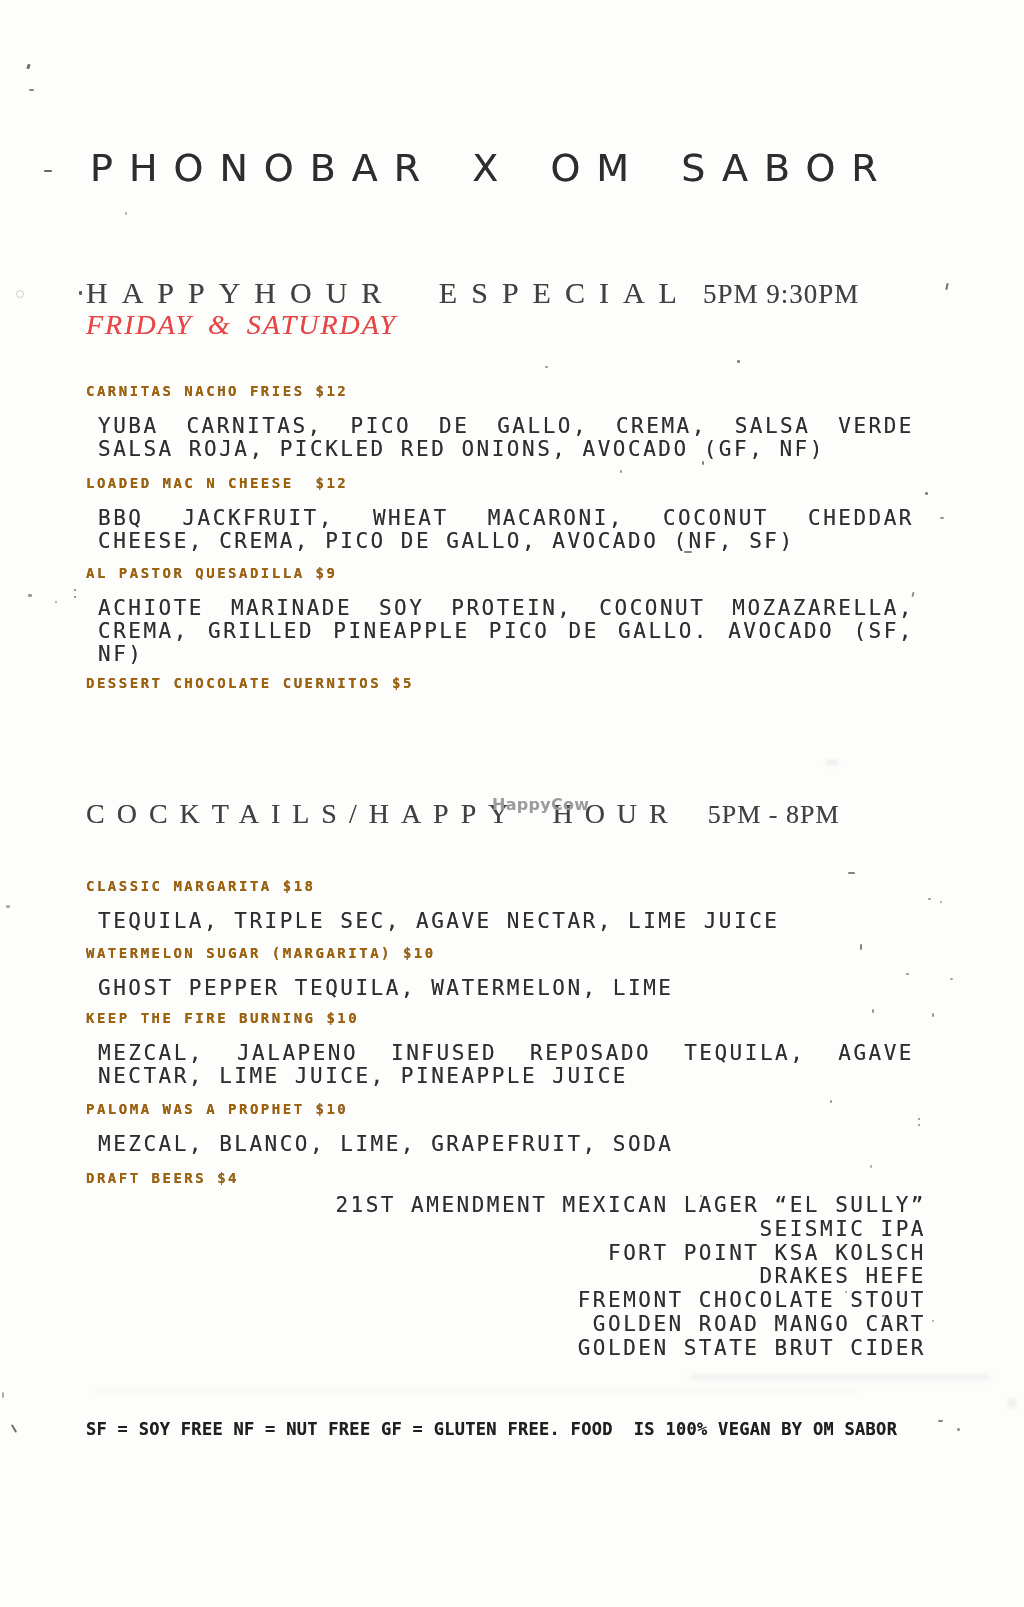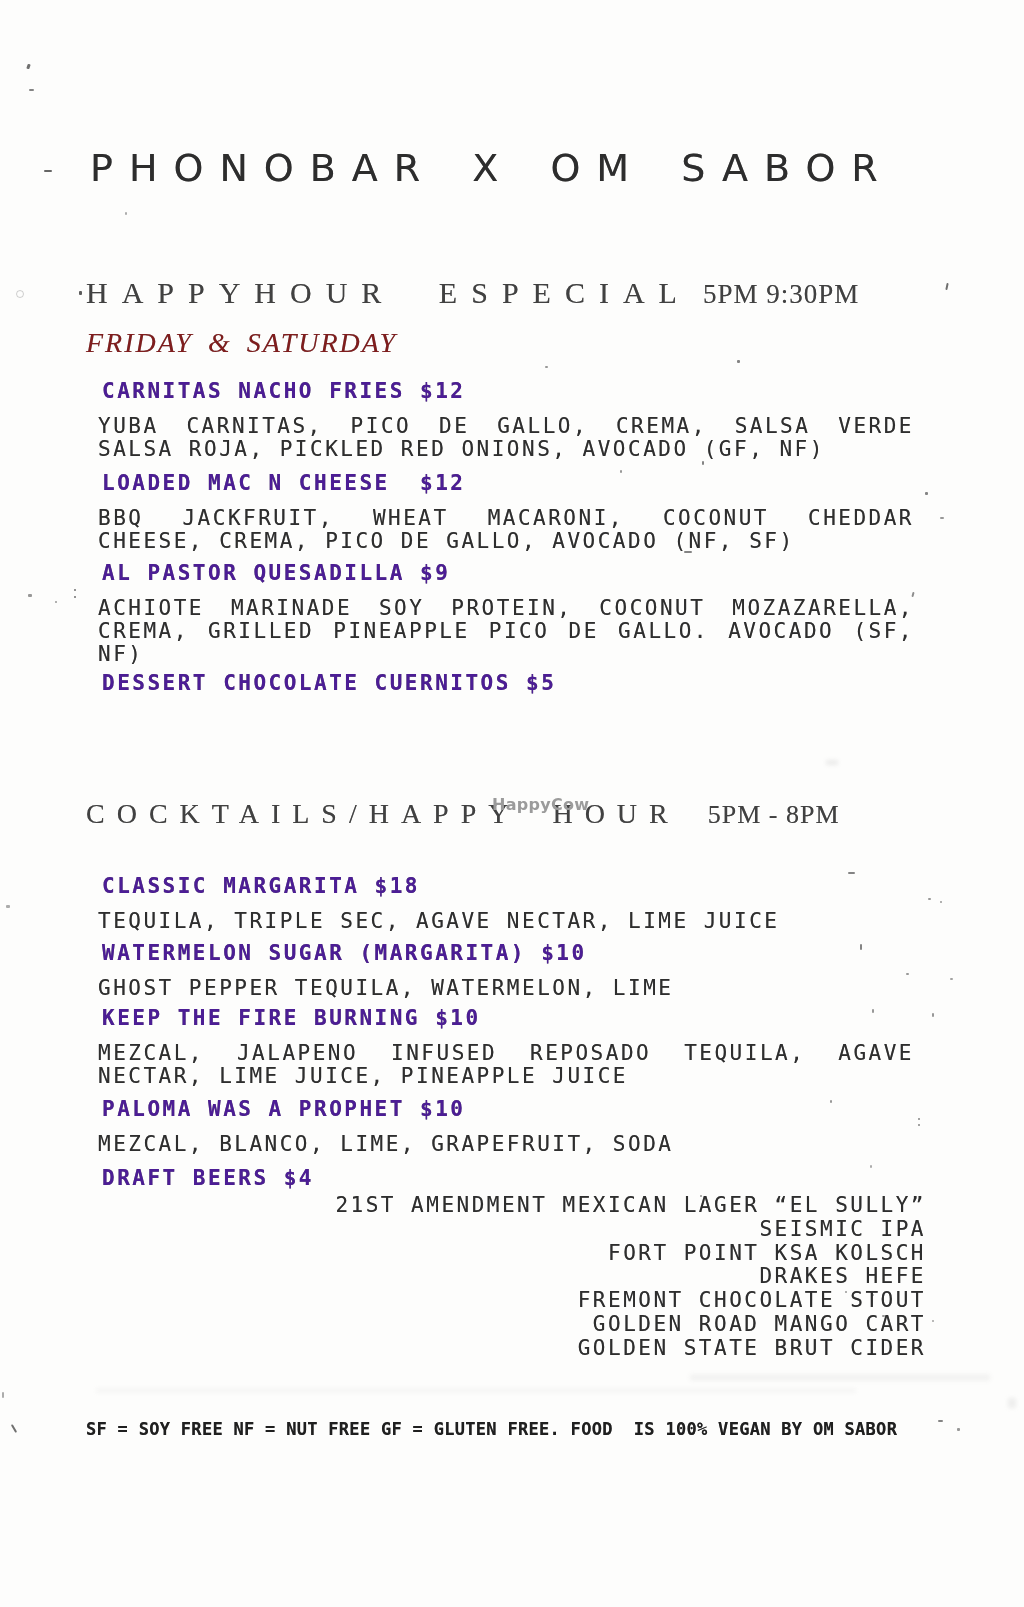--- a/index.html
+++ b/index.html
@@ -19,30 +19,30 @@
   .serif-head{
     position:absolute;left:86px;margin:0;
     font-family:"Liberation Serif",serif;color:#414141;
     text-shadow:0 0 .5px rgba(60,60,60,.5);
   }
   .hh-head{top:280px;line-height:26px;}
   .hh-main{font-size:30px;letter-spacing:14px;word-spacing:22px;}
   .hh-time{font-size:27px;letter-spacing:1px;margin-left:12px;white-space:pre;}
   .hh-days{
     display:block;font-style:italic;font-size:28px;letter-spacing:2px;
-    word-spacing:6px;color:#7f1d1d;margin-top:19px;
+    word-spacing:6px;color:#ef4444;margin-top:1px;
   }
   .ck-head{top:798px;line-height:32px;}
   .ck-main{font-size:28px;letter-spacing:12px;word-spacing:14px;}
   .ck-time{font-size:26px;letter-spacing:1px;margin-left:28px;white-space:pre;}
   
   .item{position:absolute;left:86px;width:840px;}
   .item-name{
-    font-weight:700;font-size:21px;line-height:23px;letter-spacing:2.5px;
-    white-space:pre;color:#4c1d95;margin:0 0 4px 16px;
+    font-weight:700;font-size:14px;line-height:23px;letter-spacing:2.5px;
+    white-space:pre;color:#a16207;margin:0 0 4px 0;
     text-shadow:0 0 .5px rgba(20,20,20,.6);
   }
   .item-desc{
     margin:12px;font-size:21px;line-height:23px;letter-spacing:2.5px;
     color:#2e2e2e;text-align:justify;text-align-last:left;
     text-shadow:0 0 .4px rgba(40,40,40,.5);
   }
   .beer-line{
     font-size:21px;line-height:23.8px;letter-spacing:2.5px;color:#2e2e2e;
     white-space:pre;text-shadow:0 0 .4px rgba(40,40,40,.5);text-align:right;

